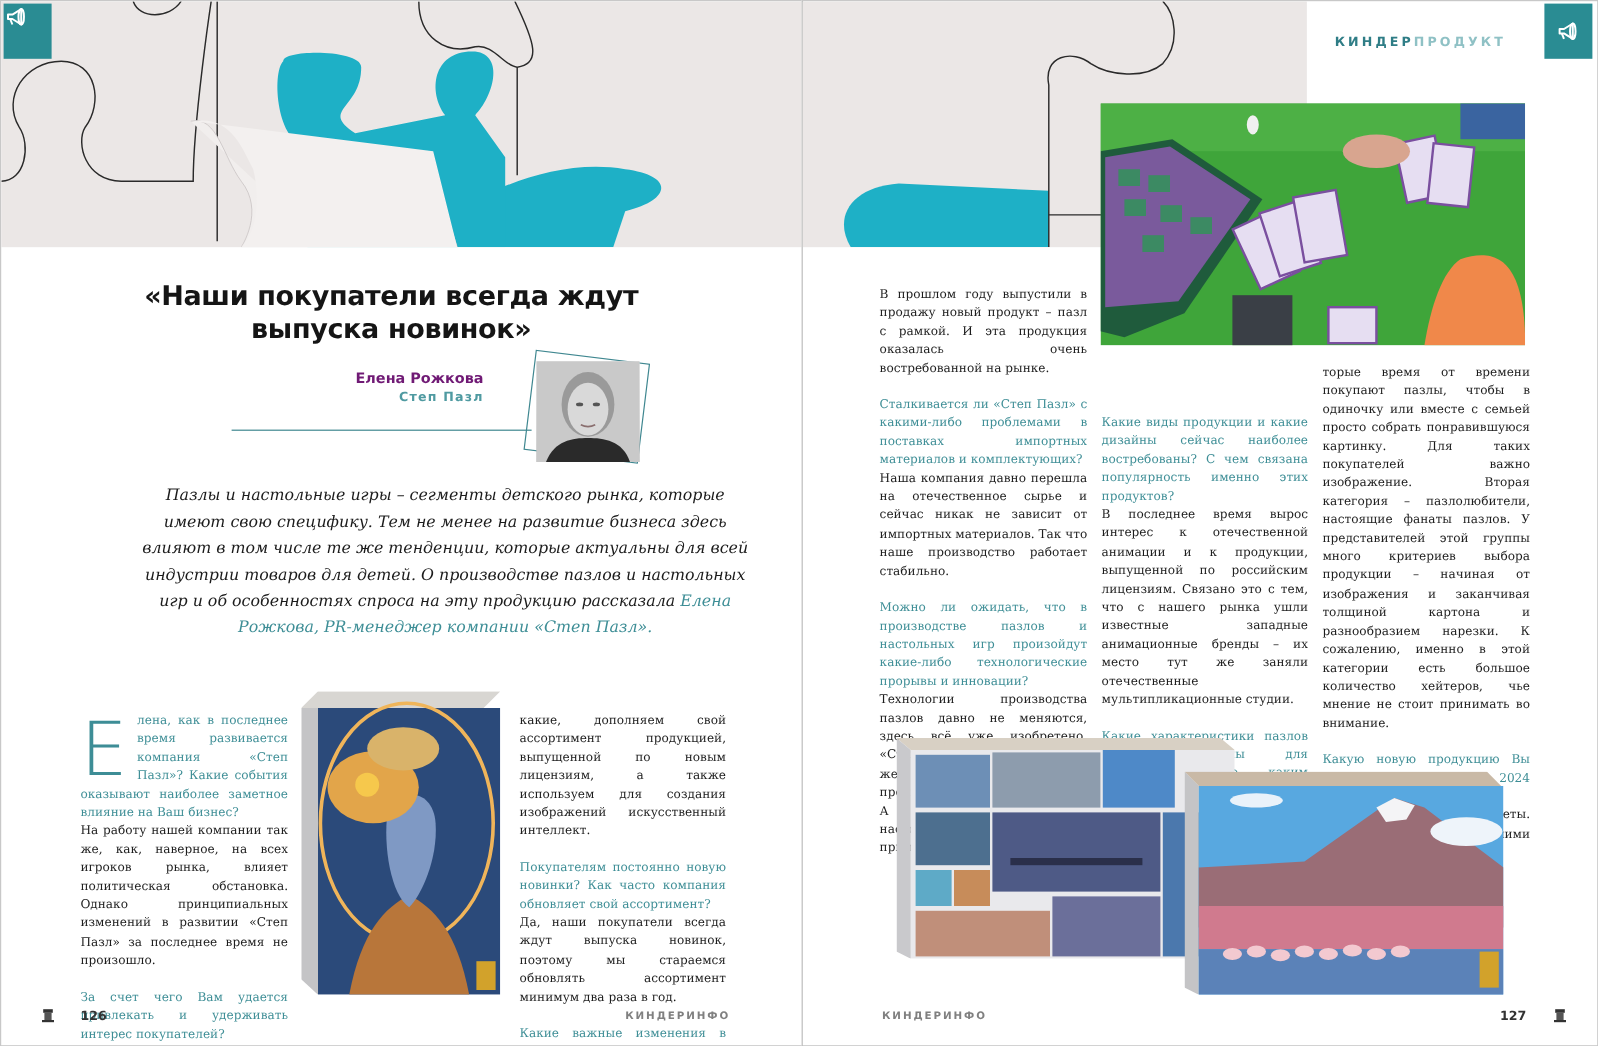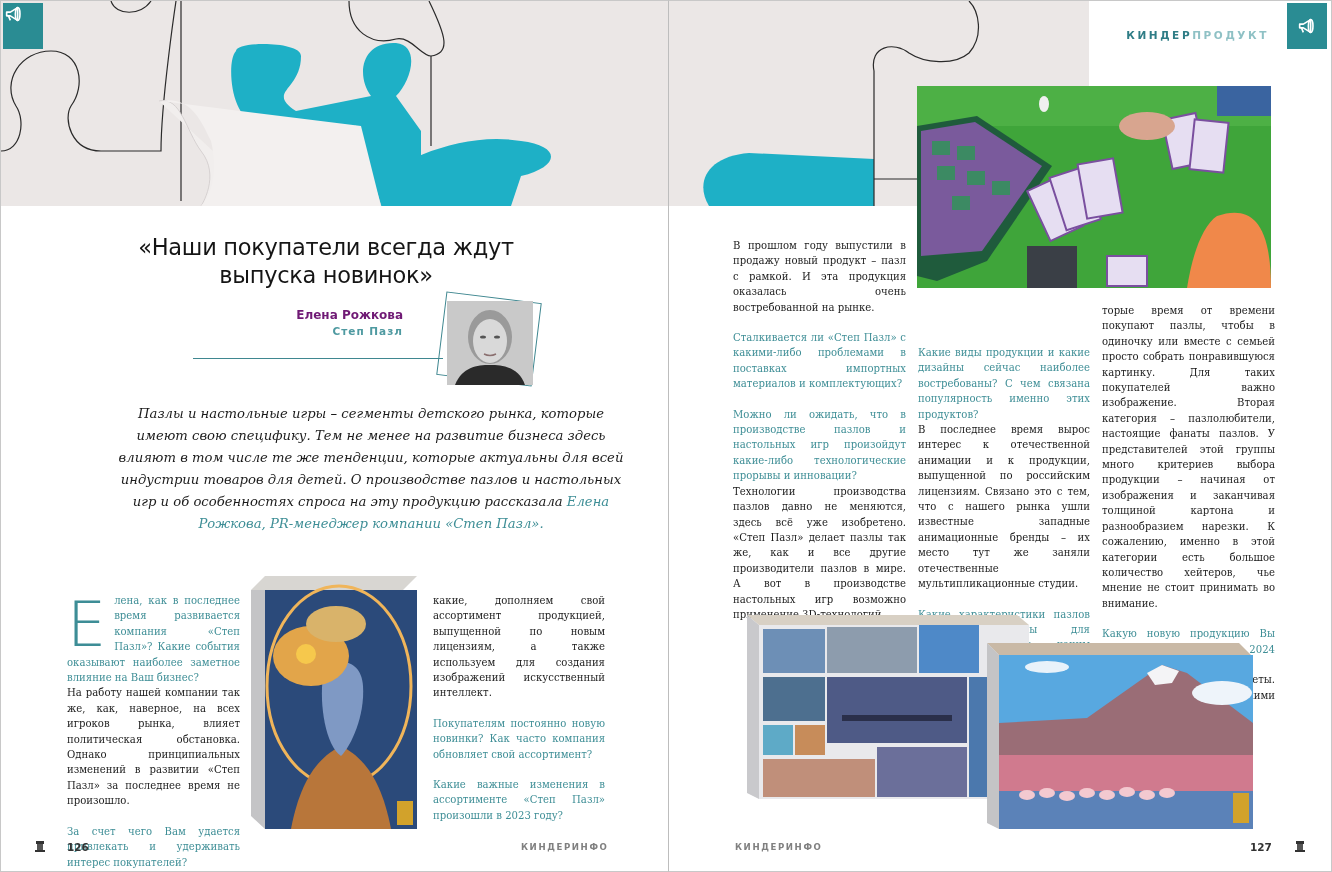--- a/index.html
+++ b/index.html
@@ -12,25 +12,25 @@
 
   
   .hero { position: absolute; top: 0; height: 205px; background: #ece9e8; overflow: hidden; }
   .hero-left { left: 0; width: 668px; }
   .hero-right { left: 0; width: 420px; }
   .hero svg { position: absolute; left: 0; top: 0; }
 
   .badge { position: absolute; width: 40px; height: 46px; background: #2a8c93; display:flex; align-items:center; justify-content:center; }
   .badge svg { width: 22px; height: 22px; }
 
-  .section-label { position: absolute; top: 28px; right: 62px; font-family: "DejaVu Sans", sans-serif; font-weight: bold; font-size: 10.5px; letter-spacing: 2.6px; }
+  .section-label { position: absolute; top: 28px; right: 76px; font-family: "DejaVu Sans", sans-serif; font-weight: bold; font-size: 10.5px; letter-spacing: 2.6px; }
   .section-label .a { color: #2f7d86; }
   .section-label .b { color: #8fc1c5; }
 
-  .title { position: absolute; left: 100px; top: 232px; width: 450px; text-align: center; font-family: "DejaVu Sans", sans-serif; font-weight: normal; font-size: 22.5px; line-height: 28px; color: #151515; letter-spacing: -0.3px; }
+  .title { position: absolute; left: 100px; top: 232px; width: 450px; text-align: center; font-family: "DejaVu Sans", sans-serif; font-weight: bold; font-size: 22.5px; line-height: 28px; color: #151515; letter-spacing: -0.3px; }
   .author-name { position: absolute; left: 252px; top: 307px; width: 150px; text-align: right; font-family: "DejaVu Sans", sans-serif; font-weight: bold; font-size: 12px; color: #701a75; }
   .author-org { position: absolute; left: 252px; top: 324px; width: 150px; text-align: right; font-family: "DejaVu Sans", sans-serif; font-weight: bold; font-size: 10.5px; color: #4f9aa1; letter-spacing: 1px; }
   .author-rule { position: absolute; left: 192px; top: 357px; width: 250px; height: 1px; background: #3f8790; }
   .photo-frame { position: absolute; left: 440px; top: 296px; width: 96px; height: 84px; border: 1px solid #3f8790; transform: rotate(7deg); }
   .photo { position: absolute; left: 446px; top: 300px; width: 86px; height: 84px; background: linear-gradient(180deg,#d4d4d4 0%,#b9b9b9 100%); overflow:hidden; }
 
   .lead { position: absolute; left: 82px; top: 402px; width: 520px; text-align: center; font-family: "DejaVu Serif", serif; font-style: italic; font-size: 13.2px; line-height: 22px; color: #1b1b1b; margin-left: 28px; }
   .lead .hl { color: #3e8e96; }
 
   .col { position: absolute; font-family: "DejaVu Serif", serif; font-size: 10.1px; line-height: 15.4px; text-align: justify; hyphens: auto; }
@@ -117,20 +117,21 @@
       <ellipse cx="85" cy="48" rx="30" ry="18" fill="#d9b36a"></ellipse>
       <circle cx="55" cy="78" r="10" fill="#f6c84c"></circle>
       <rect x="146" y="225" width="16" height="24" fill="#d2a22b"></rect>
     </svg>
   </div>
 
   <div class="col" style="left:432px; top:592px; width:172px;">
     <div class="a">какие, дополняем свой ассортимент продукцией, выпущенной по новым лицензиям, а также используем для создания изображений искусственный интеллект.</div>
     <div class="gap"></div>
     <div class="q">Покупателям постоянно новую новинки? Как часто компания обновляет свой ассортимент?</div>
+    <div class="a">Да, наши покупатели всегда ждут выпуска новинок, поэтому мы стараемся обновлять ассортимент минимум два раза в год.</div>
     <div class="gap"></div>
     <div class="q">Какие важные изменения в ассортименте «Степ Пазл» произошли в 2023 году?</div>
   </div>
 
   <svg class="footer-icon" style="left:34px;" viewBox="0 0 10 12">
     <rect x="1" y="1" width="8" height="3" fill="#333"></rect>
       <rect x="2" y="4" width="6" height="6" fill="#555"></rect>
       <rect x="0" y="10" width="10" height="2" fill="#333"></rect>
   </svg>
   <div class="footer-num" style="left:66px;">126</div>
@@ -185,20 +186,21 @@
       <rect x="300" y="0" width="54" height="30" fill="#3a64a0"></rect>
       <rect x="110" y="160" width="50" height="42" fill="#3a3f46"></rect>
       <ellipse cx="127" cy="18" rx="5" ry="8" fill="#f0f0f0"></ellipse>
     </svg>
   </div>
 
   <div class="col" style="left:64px; top:237px; width:173px;">
     <div class="a">В прошлом году выпустили в продажу новый продукт – пазл с рамкой. И эта продукция оказалась очень востребованной на рынке.</div>
     <div class="gap"></div>
     <div class="q">Сталкивается ли «Степ Пазл» с какими-либо проблемами в поставках импортных материалов и комплектующих?</div>
+    <div class="a">Наша компания давно перешла на отечественное сырье и сейчас никак не зависит от импортных материалов. Так что наше производство работает стабильно.</div>
     <div class="gap"></div>
     <div class="q">Можно ли ожидать, что в производстве пазлов и настольных игр произойдут какие-либо технологические прорывы и инновации?</div>
     <div class="a">Технологии производства пазлов давно не меняются, здесь всё уже изобретено. «Степ Пазл» делает пазлы так же, как и все другие производители пазлов в мире. А вот в производстве настольных игр возможно применение 3D-технологий.</div>
   </div>
 
   <div class="col" style="left:249px; top:302px; width:172px;margin-top:42px;">
     <div class="q">Какие виды продукции и какие дизайны сейчас наиболее востребованы? С чем связана популярность именно этих продуктов?</div>
     <div class="a">В последнее время вырос интерес к отечественной анимации и к продукции, выпущенной по российским лицензиям. Связано это с тем, что с нашего рынка ушли известные западные анимационные бренды – их место тут же заняли отечественные мультипликационные студии.</div>
     <div class="gap"></div>
     <div class="q">Какие характеристики пазлов наиболее важны для покупателей? По каким критериям обычно выбирают эту продукцию?</div>

